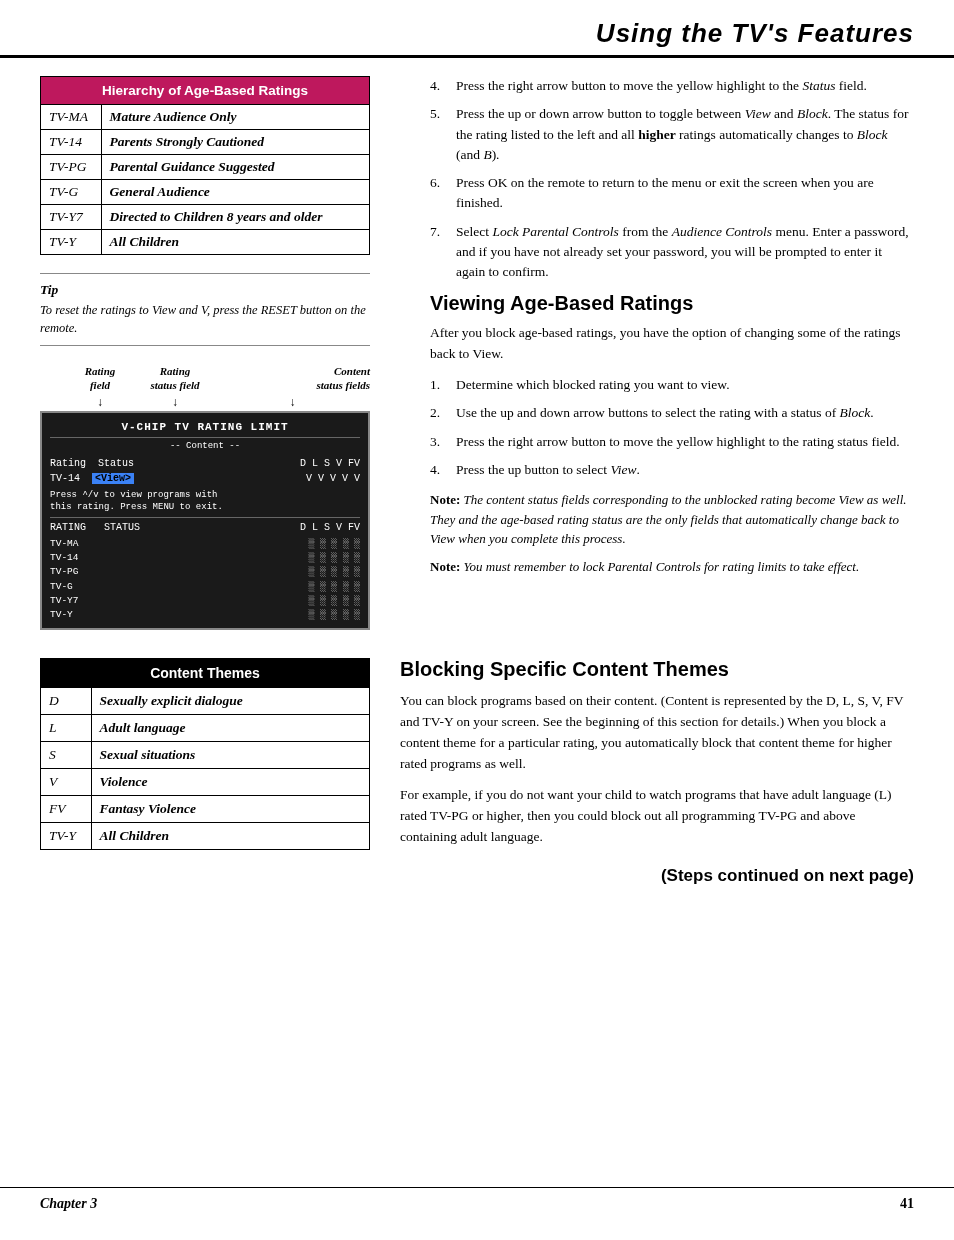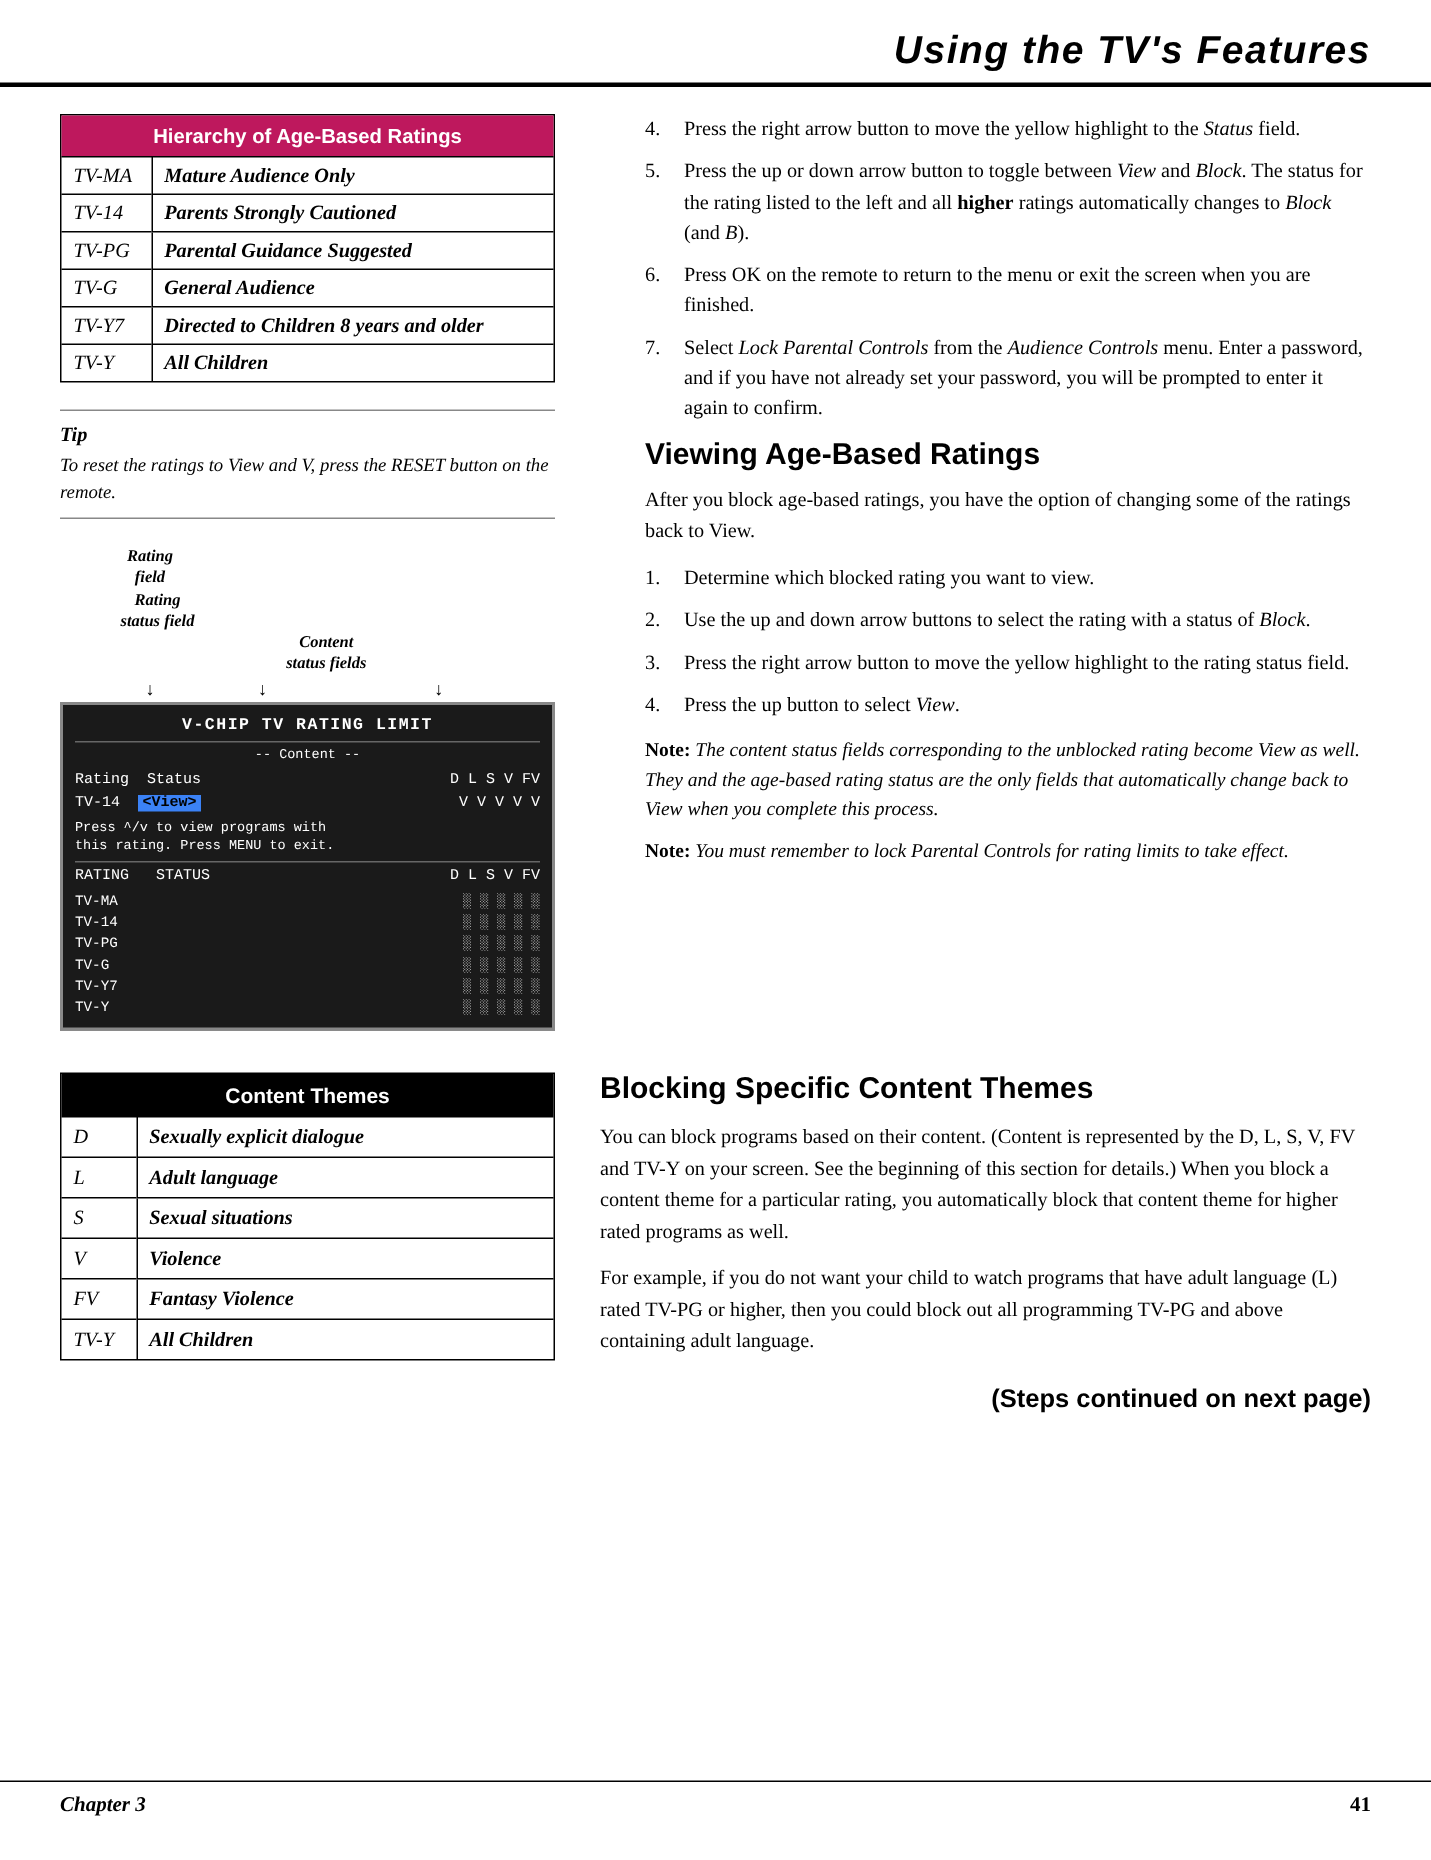--- a/index.html
+++ b/index.html
@@ -320,28 +320,28 @@
       </tbody>
         </table>
     </div>
 
     <div class="tip-section">
       <div class="tip-title">Tip</div>
       <div class="tip-body">To reset the ratings to View and V, press the RESET button on the remote.</div>
     </div>
 
     <div class="tv-screen-container">
-      <div style="display:flex; gap:0; margin-bottom:2px; font-size:11px; font-style:italic; font-weight:bold; padding-left:25px; line-height:1.3;flex-direction:column;">
+      <div style="display:flex; gap:0; margin-bottom:2px; font-size:11px; font-style:italic; font-weight:bold; padding-left:25px; line-height:1.3;">
         <div style="width:70px; text-align:center;">
           <span>Rating</span><br><span>field</span>
         </div>
         <div style="width:80px; text-align:center;">
           <span>Rating</span><br><span>status field</span>
         </div>
-        <div style="flex:1; text-align:center;font-style:italic;">
+        <div style="flex:1; text-align:right;font-style:italic;">
           <span>Content</span><br><span>status fields</span>
         </div>
       </div>
 
       <div style="display:flex; gap:0; padding-left:25px; margin-bottom:1px;">
         <div style="width:70px; text-align:center; font-size:12px;">↓</div>
         <div style="width:80px; text-align:center; font-size:12px;">↓</div>
         <div style="flex:1; text-align:center; font-size:12px;">↓</div>
       </div>
 

